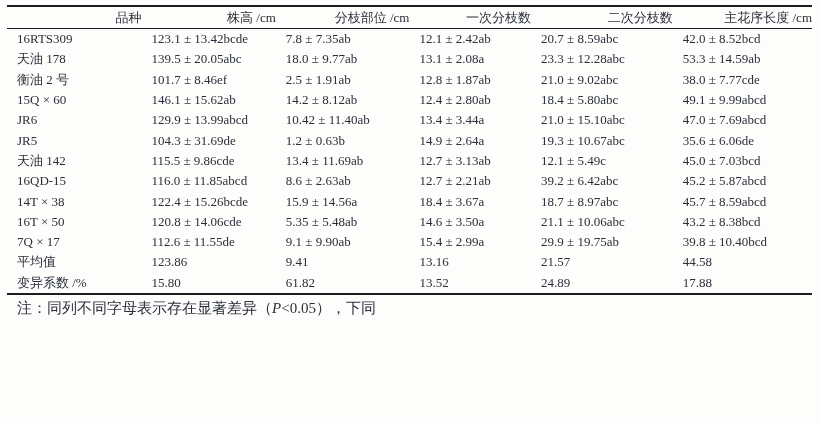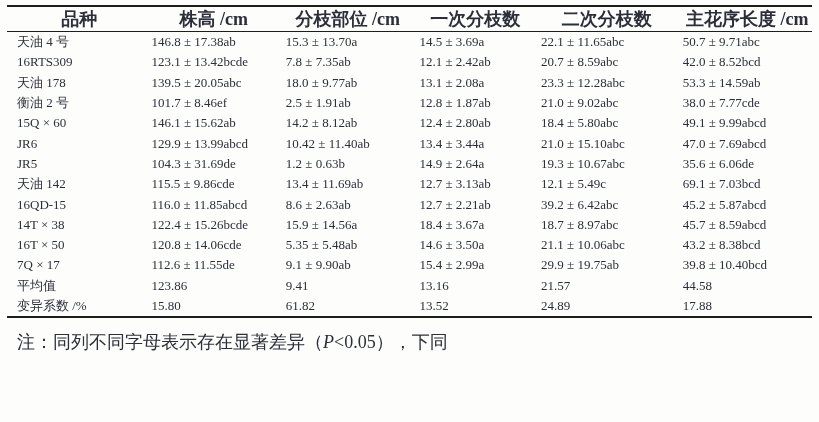--- a/index.html
+++ b/index.html
@@ -17,43 +17,43 @@
     box-sizing: border-box;
   }
   table.trait-table {
     width: 100%;
     border-collapse: collapse;
     table-layout: fixed;
     border-top: 2px solid #1d1d1d;
     border-bottom: 2px solid #1d1d1d;
   }
   thead th {
-    font-weight: bold;
-    text-align: center;
-    font-size: 18px;
+    font-weight: normal;
+    text-align: right;
+    font-size: 13px;
     height: 21px;
     padding: 0 0 0 10px;
     border-bottom: 1.5px solid #1d1d1d;
     white-space: nowrap;
     overflow: hidden;
     vertical-align: middle;
   }
   tbody td {
     font-size: 13px;
     height: 20.3px;
     padding: 0 0 0 10px;
     white-space: nowrap;
     overflow: hidden;
     vertical-align: middle;
     text-align: left;
   }
   .footnote {
-    margin-top: 12px;
+    margin-top: 4px;
     padding-left: 10px;
-    font-size: 18px;
+    font-size: 15px;
     white-space: nowrap;
   }
   .footnote i {
     font-style: italic;
   }
 </style>
 </head>
 <body>
 
 <div class="page">
@@ -70,28 +70,20 @@
       <tr>
         <th>品种</th>
         <th>株高 /cm</th>
         <th>分枝部位 /cm</th>
         <th>一次分枝数</th>
         <th>二次分枝数</th>
         <th>主花序长度 /cm</th>
       </tr>
     </thead>
     <tbody id="table-body">
-        <tr>
-          <td>天油 4 号</td>
-          <td>146.8 ± 17.38ab</td>
-          <td>15.3 ± 13.70a</td>
-          <td>14.5 ± 3.69a</td>
-          <td>22.1 ± 11.65abc</td>
-          <td>50.7 ± 9.71abc</td>
-        </tr>
         <tr>
           <td>16RTS309</td>
           <td>123.1 ± 13.42bcde</td>
           <td>7.8 ± 7.35ab</td>
           <td>12.1 ± 2.42ab</td>
           <td>20.7 ± 8.59abc</td>
           <td>42.0 ± 8.52bcd</td>
         </tr>
         <tr>
           <td>天油 178</td>
@@ -132,21 +124,21 @@
           <td>14.9 ± 2.64a</td>
           <td>19.3 ± 10.67abc</td>
           <td>35.6 ± 6.06de</td>
         </tr>
         <tr>
           <td>天油 142</td>
           <td>115.5 ± 9.86cde</td>
           <td>13.4 ± 11.69ab</td>
           <td>12.7 ± 3.13ab</td>
           <td>12.1 ± 5.49c</td>
-          <td>69.1 ± 7.03bcd</td>
+          <td>45.0 ± 7.03bcd</td>
         </tr>
         <tr>
           <td>16QD-15</td>
           <td>116.0 ± 11.85abcd</td>
           <td>8.6 ± 2.63ab</td>
           <td>12.7 ± 2.21ab</td>
           <td>39.2 ± 6.42abc</td>
           <td>45.2 ± 5.87abcd</td>
         </tr>
         <tr>

